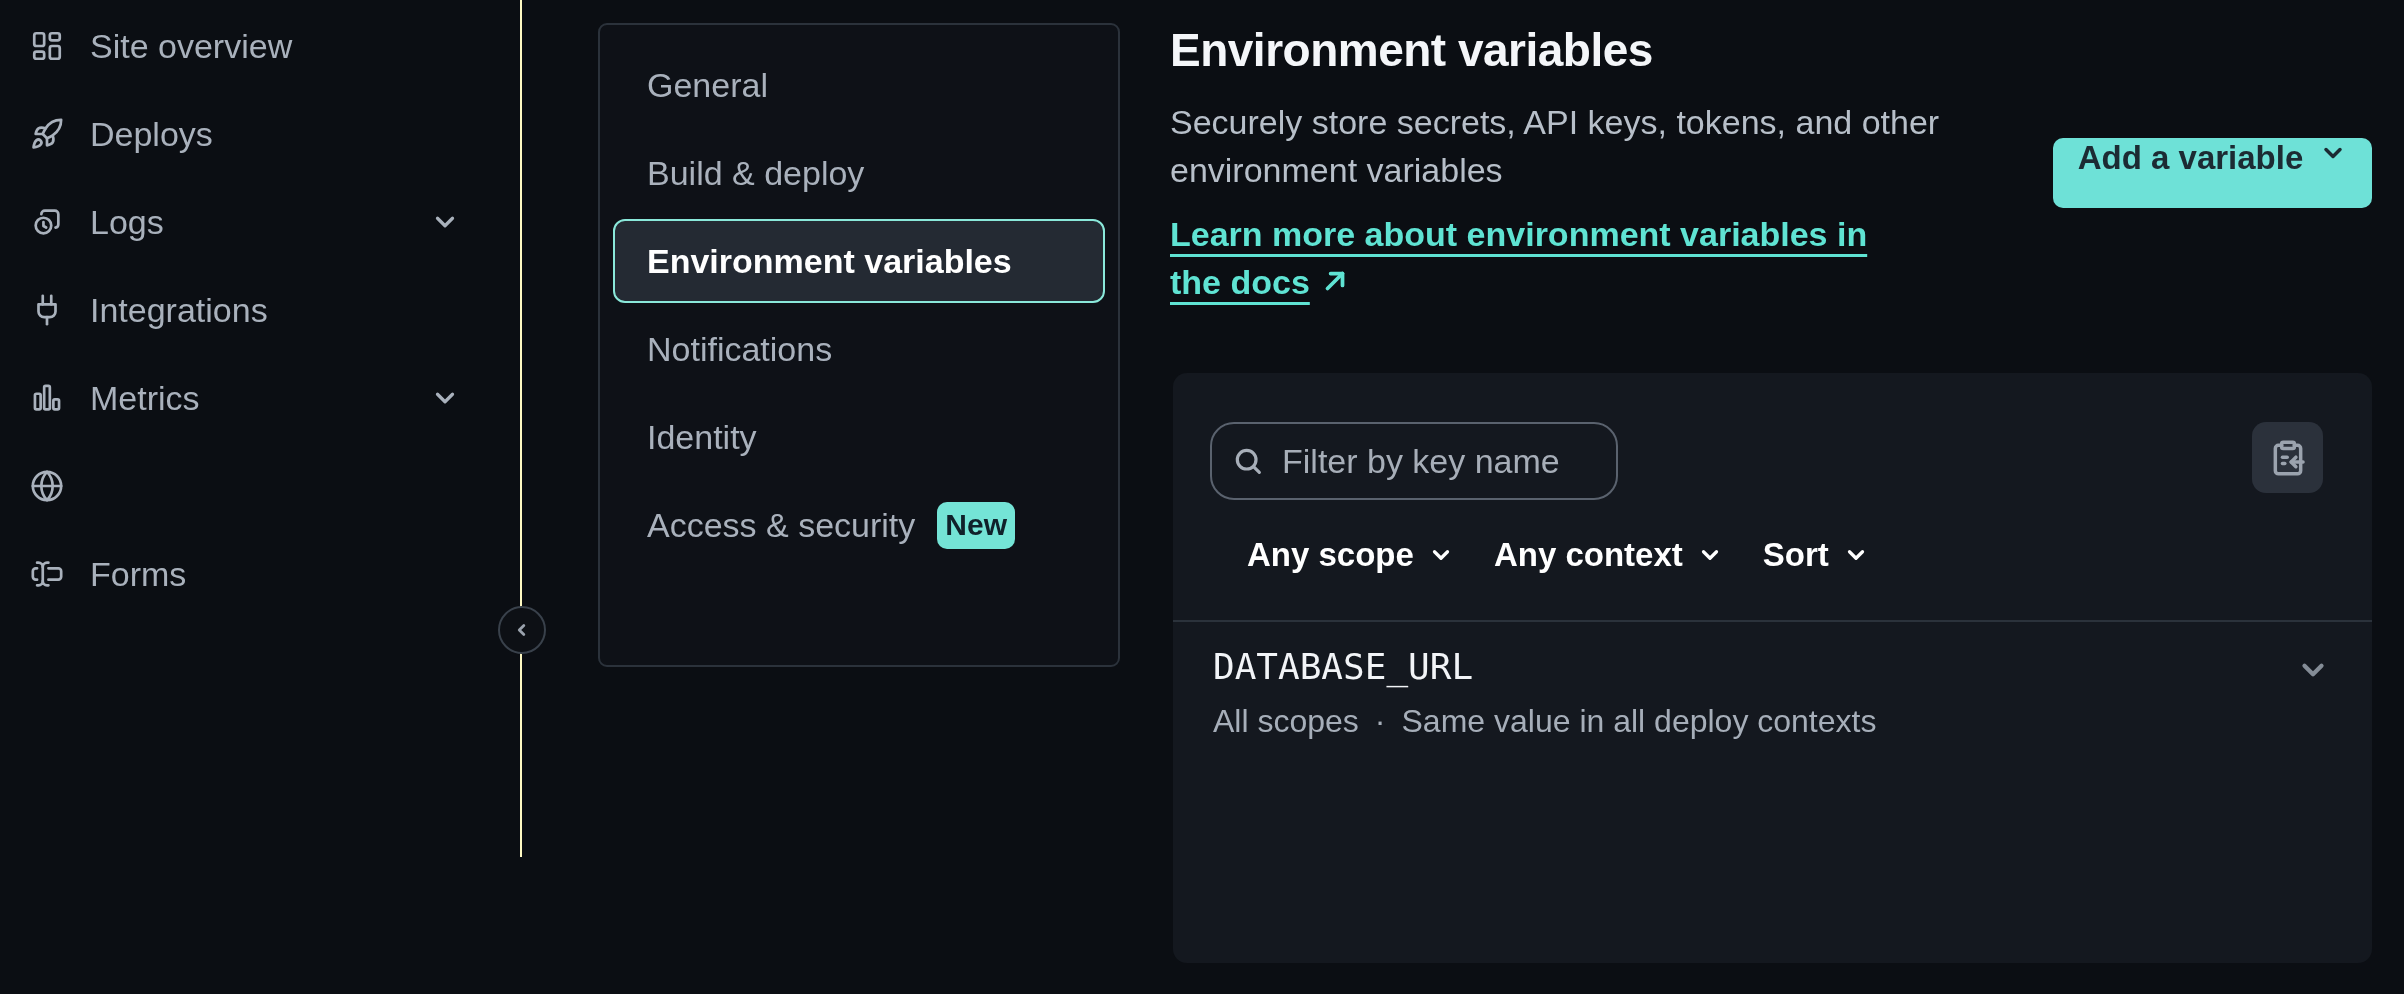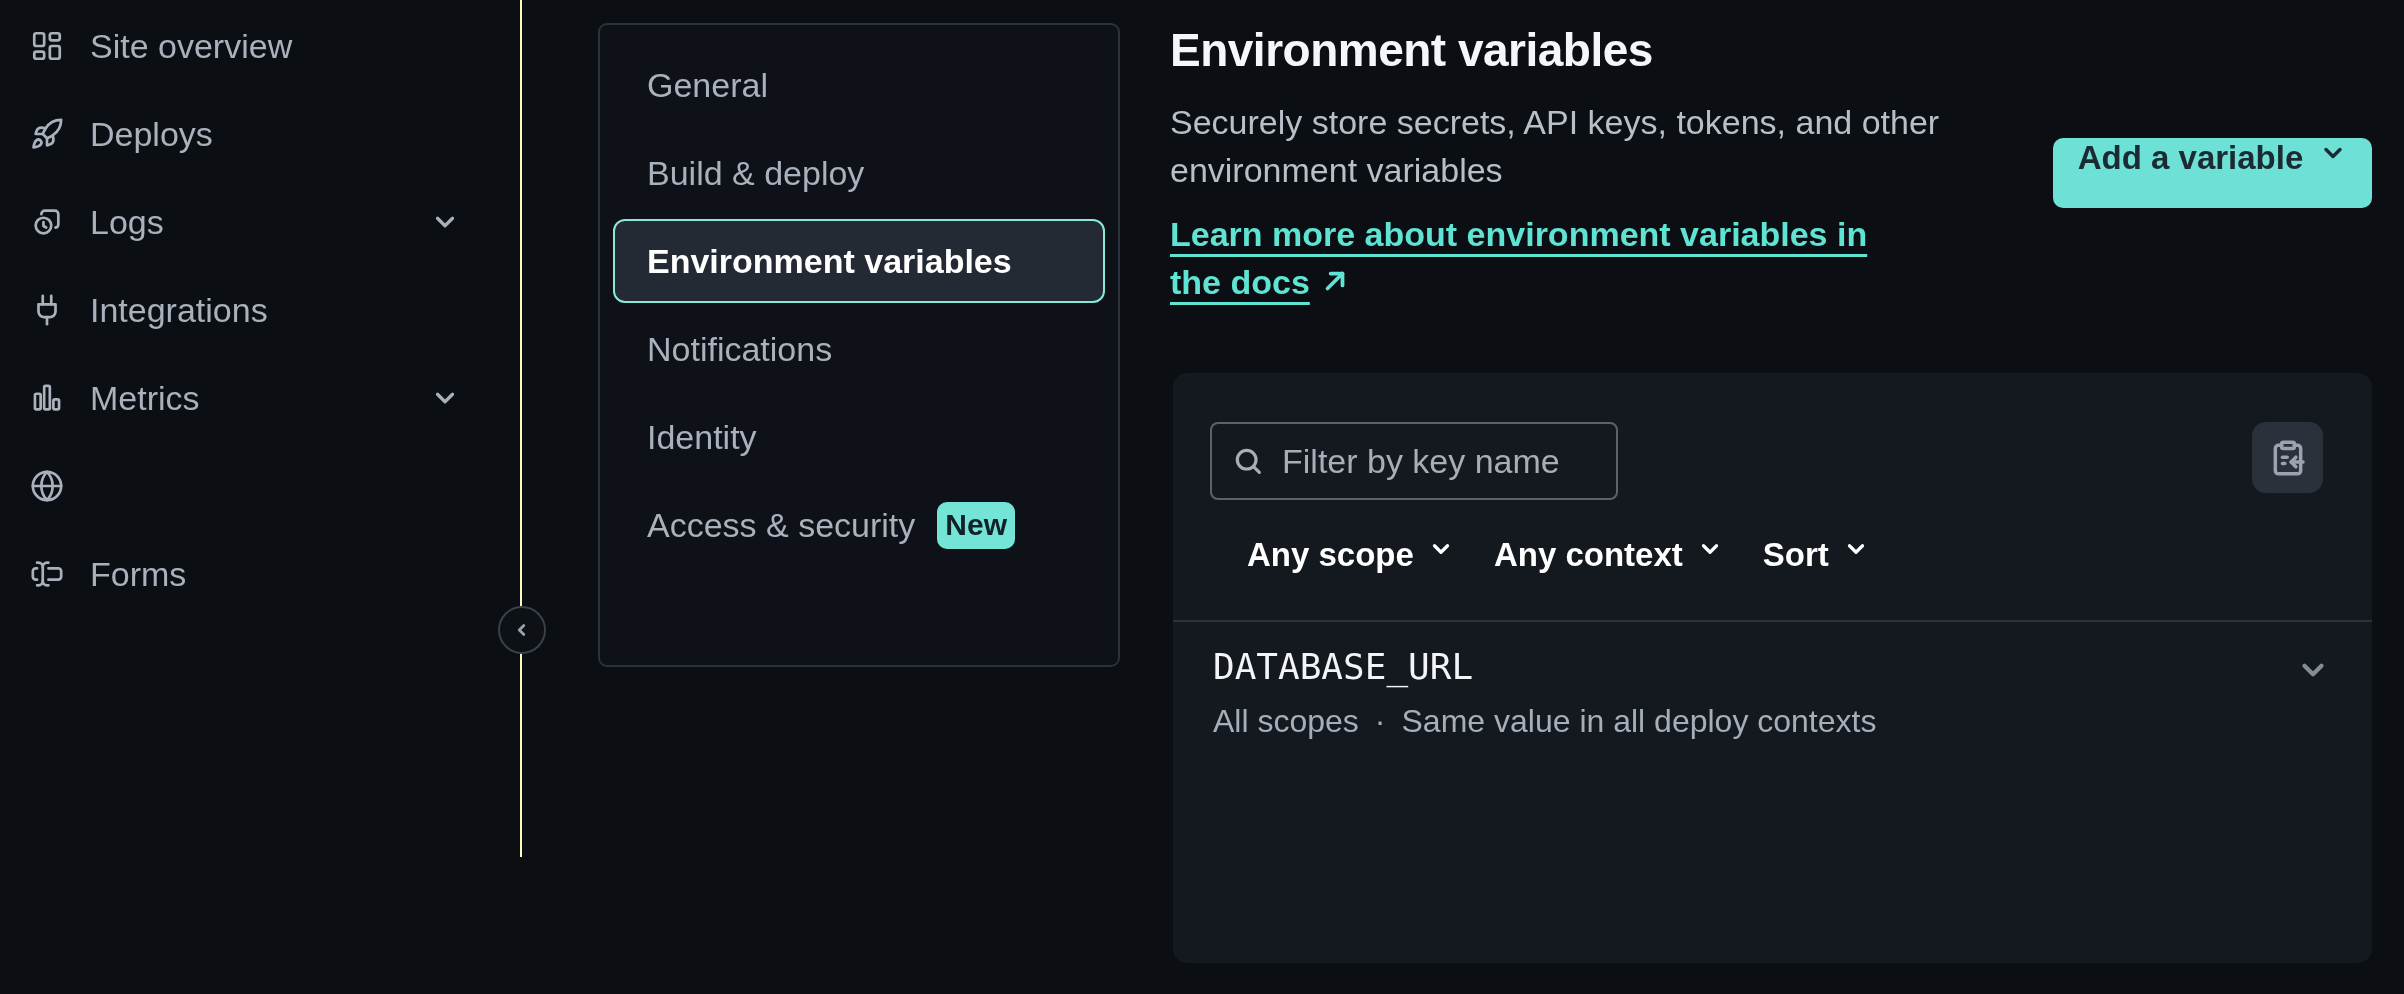--- a/index.html
+++ b/index.html
@@ -48,34 +48,34 @@
   .add-btn{position:absolute;left:883px;top:138px;width:319px;height:70px;border:none;border-radius:10px;
            background:#6ee1d7;color:#1c2b33;font-weight:bold;font-size:33px;font-family:inherit;
            display:flex;justify-content:center;gap:16px;cursor:pointer;}
   .add-btn svg{width:28px;height:28px;stroke:#1c2b33;fill:none;stroke-width:3;
                stroke-linecap:round;stroke-linejoin:round;}
 
   
   .panel{position:absolute;left:3px;top:373px;width:1199px;height:590px;background:#14181f;
          border-radius:14px;}
   .search-wrap{position:absolute;left:37px;top:49px;width:408px;height:78px;box-sizing:border-box;
-               border:2px solid #5a626e;border-radius:8px;display:flex;align-items:center;
+               border:2px solid #5a626e;border-radius:24px;display:flex;align-items:center;
                padding:0 20px;gap:16px;background:transparent;}
   .search-wrap svg{width:32px;height:32px;stroke:#a7aeb8;fill:none;stroke-width:2.4;
                    stroke-linecap:round;stroke-linejoin:round;flex:none;}
   .search-wrap input{flex:1;min-width:0;background:transparent;border:none;outline:none;
                      font-size:34px;color:#e8ebef;font-family:inherit;}
   .search-wrap input::placeholder{color:#a7aeb8;}
   .import-btn{position:absolute;left:1079px;top:49px;width:71px;height:71px;border:none;
               border-radius:14px;background:#2b313b;display:flex;align-items:center;
               justify-content:center;cursor:pointer;}
   .import-btn svg{width:38px;height:38px;stroke:#9ba3ae;fill:none;stroke-width:2.2;
                   stroke-linecap:round;stroke-linejoin:round;}
   .filters{position:absolute;left:74px;top:150px;height:64px;display:flex;gap:40px;align-items:center;}
-  .filter-btn{display:flex;align-items:flex-start;gap:14px;font-size:33px;font-weight:bold;color:#ffffff;
+  .filter-btn{display:flex;align-items:center;gap:14px;font-size:33px;font-weight:bold;color:#ffffff;
               background:none;border:none;font-family:inherit;cursor:pointer;padding:0;}
   .filter-btn svg{width:26px;height:26px;stroke:#ffffff;fill:none;stroke-width:3;
                   stroke-linecap:round;stroke-linejoin:round;}
   .panel-divider{position:absolute;left:0;top:247px;width:100%;height:2px;background:#2b323b;}
   .var-row{position:absolute;left:40px;right:42px;top:272px;display:flex;
            justify-content:space-between;align-items:flex-start;cursor:pointer;}
   .var-key{font-family:"DejaVu Sans Mono",monospace;font-size:36px;line-height:44px;color:#f2f4f7;}
   .var-meta{margin-top:14px;font-size:32px;color:#a6aeb9;display:flex;gap:16px;align-items:center;}
   .var-row .row-chev{width:34px;height:34px;margin-top:8px;stroke:#848c96;fill:none;stroke-width:3;
                      stroke-linecap:round;stroke-linejoin:round;flex:none;}

